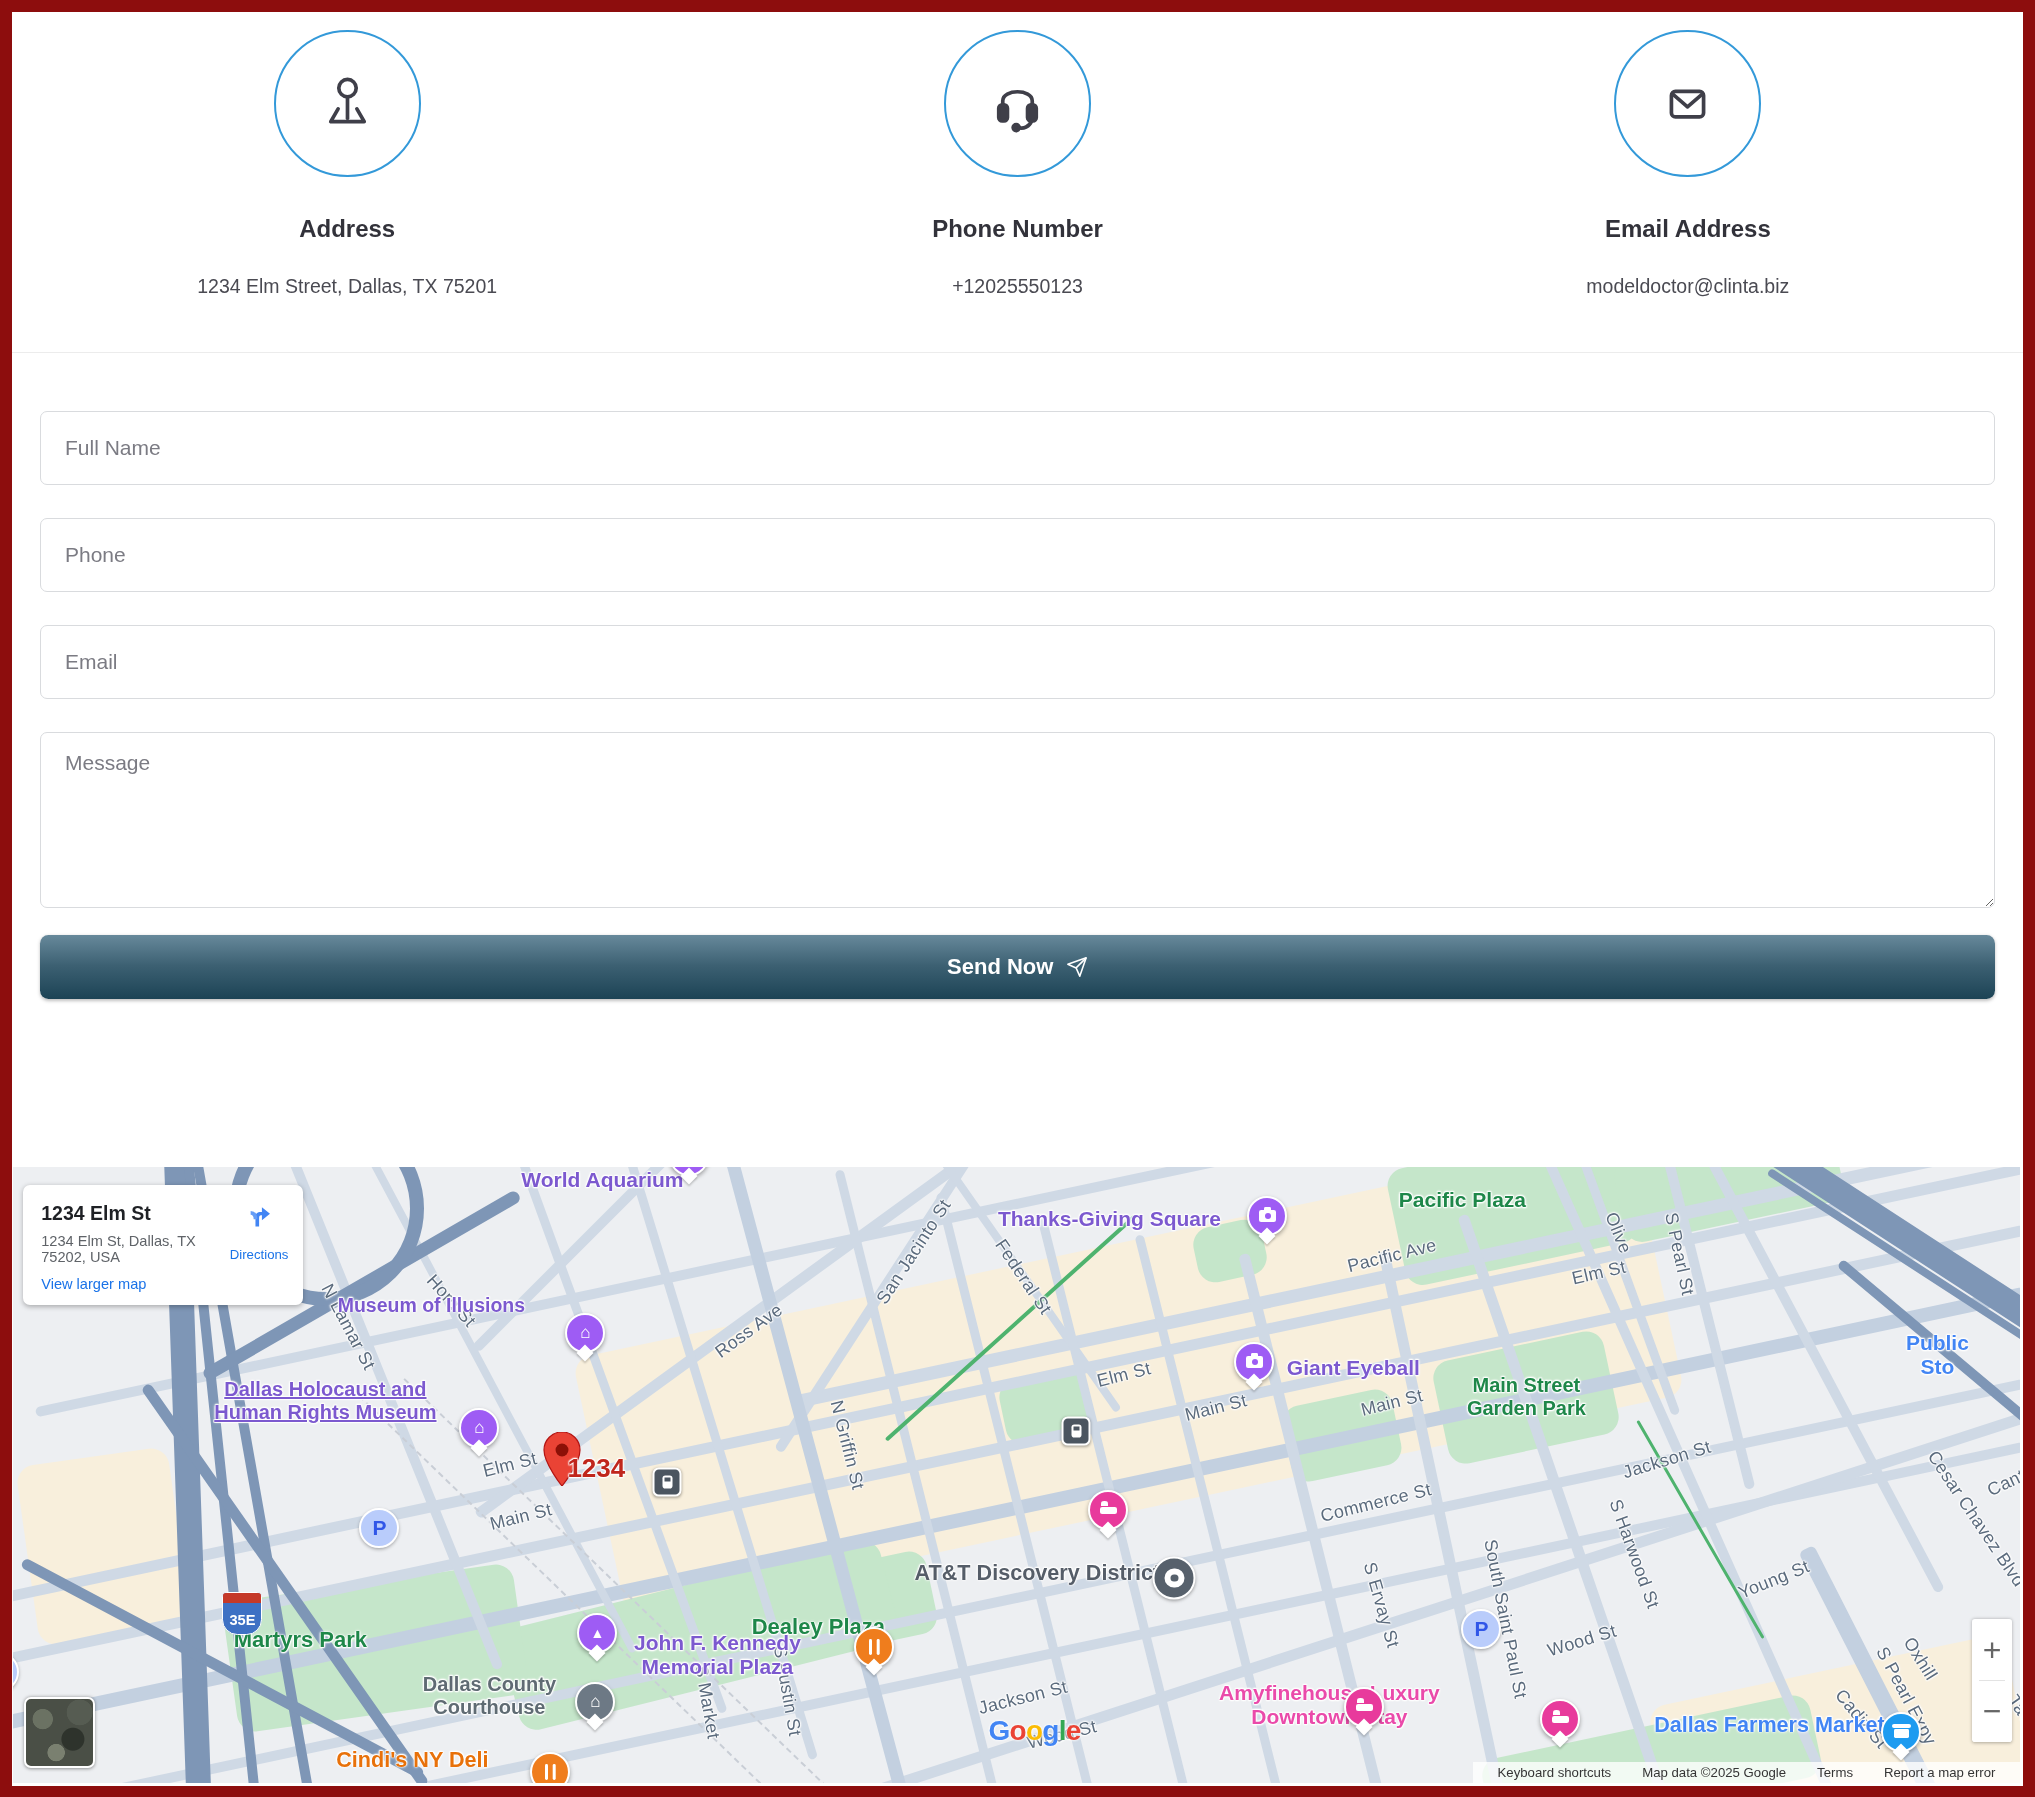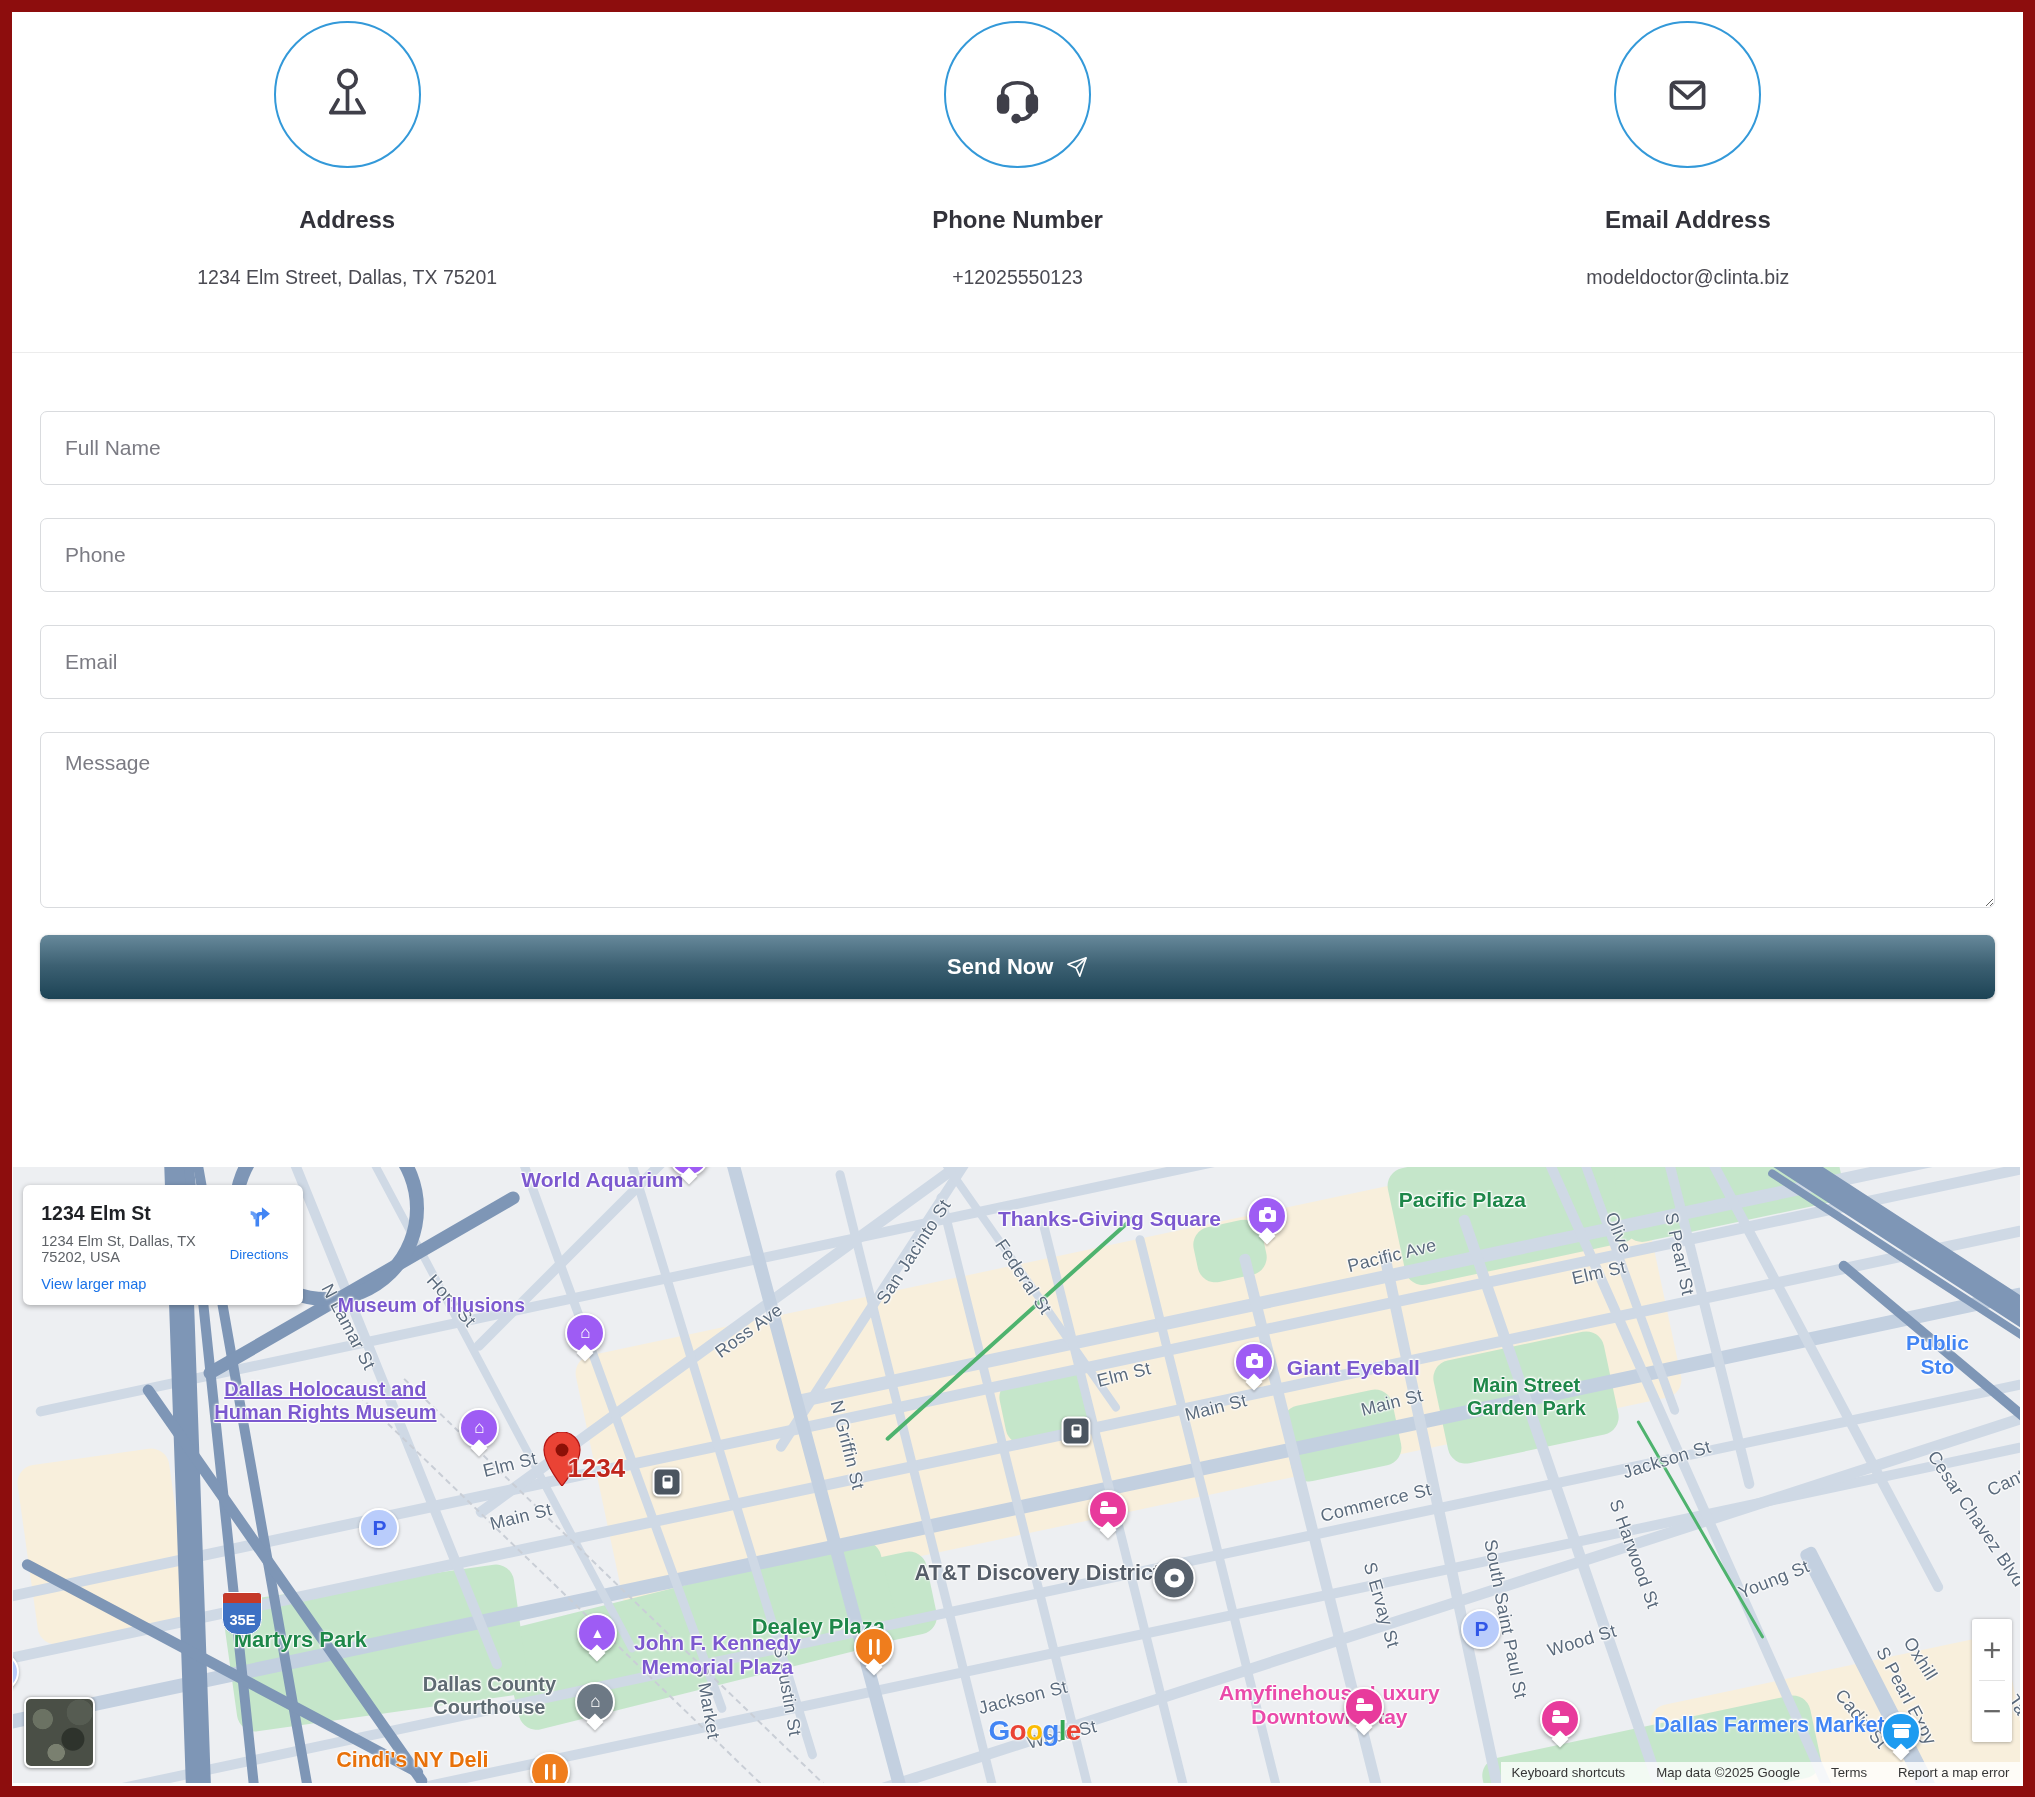--- a/index.html
+++ b/index.html
@@ -1,20 +1,20 @@
 <!DOCTYPE html>
 <html style="font-size:11px"><head>
 <meta charset="utf-8">
 <style>
   html,body{margin:0;padding:0;background:#fff}
   .page{width:2035px;height:1798px;box-sizing:border-box;border:12.6px solid #8d0d0d;background:#fff;
         position:relative;font-family:"Liberation Sans",sans-serif;overflow:hidden}
 
   
-  .contact-row{display:flex;padding-top:9px}
+  .contact-row{display:flex;padding-top:18px}
   .ci-col{flex:1;display:flex;flex-direction:column;align-items:center;text-align:center}
   .ci-circle{width:143px;height:143px;border:2.1px solid #3399d9;border-radius:50%;
              display:flex;align-items:center;justify-content:center;background:#fff}
   .ci-title{margin:38px 0 0;font-size:24px;font-weight:700;color:#32323a}
   .ci-value{margin:32px 0 0;font-size:19.5px;color:#4a4a52}
   .divider{position:absolute;left:0;right:0;top:340px;height:0;border:none;border-top:1.4px solid #ececec;margin:0}
 
   
   .contact-form{position:absolute;left:0;right:0;top:352px;padding:47px 28px 0;box-sizing:border-box}
   .fld{display:block;width:100%;box-sizing:border-box;height:74px;margin:0 0 33px;border:1.4px solid #d9dbde;
@@ -90,21 +90,21 @@
                        radial-gradient(circle at 70% 60%,#2e332c 0 11px,transparent 12px),
                        radial-gradient(circle at 45% 80%,#7a8070 0 8.4px,transparent 9px),
                        radial-gradient(circle at 80% 20%,#565c52 0 12.6px,transparent 13.2px)}
   .zoom-ctrl{position:absolute;right:8.4px;top:452px;width:40px;background:#fff;border-radius:2.8px;
              box-shadow:0 0.7px 3.5px rgba(0,0,0,.3);z-index:20;display:flex;flex-direction:column;align-items:center}
   .zbtn{width:40px;height:61px;border:none;background:none;font-size:32px;color:#666;cursor:pointer;font-family:inherit;line-height:1}
   .zdiv{width:26.5px;height:0.7px;background:#e3e3e3}
   .google-logo{position:absolute;left:975px;top:548px;z-index:16;font-size:28px;font-weight:700;letter-spacing:-0.7px;
       text-shadow:0 0 2.8px #fff,0 0 2.8px #fff}
   .attribution{position:absolute;right:0;bottom:0;z-index:18;height:21px;display:flex;align-items:center;gap:31px;
-      padding:0 11px;background:rgba(255,255,255,.78);font-size:13.2px;color:#353535;white-space:nowrap}
+      padding:0 25px;background:rgba(255,255,255,.78);font-size:13.2px;color:#353535;white-space:nowrap}
   .attribution span{cursor:default}
 </style>
 </head>
 <body>
 
 <div class="page">
 
   <section class="contact-row">
     <div class="ci-col">
       <div class="ci-circle">

